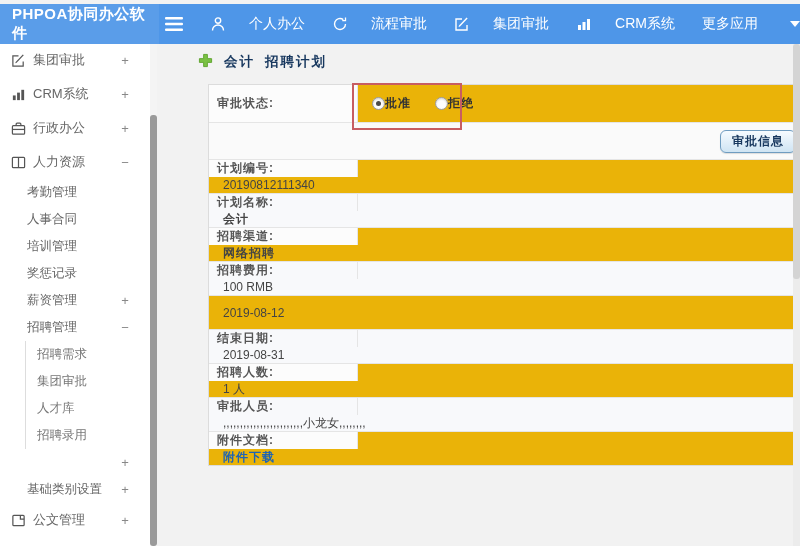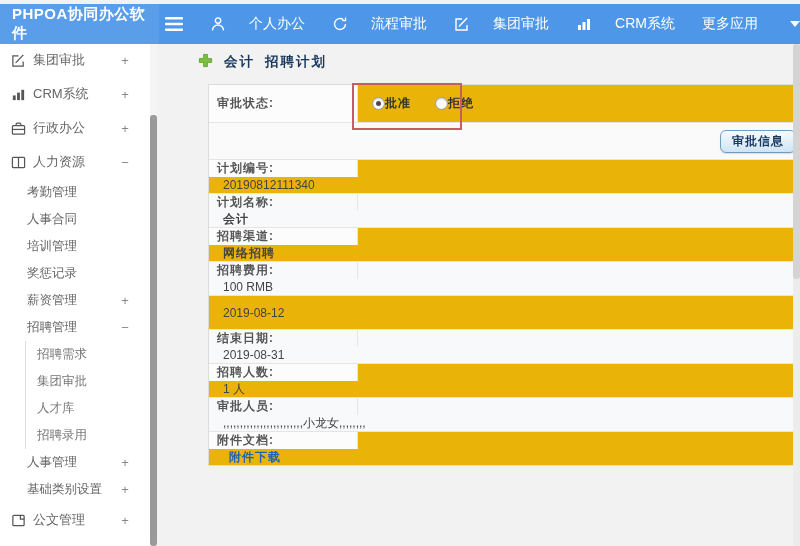--- a/index.html
+++ b/index.html
@@ -49,21 +49,21 @@
 
   .approve-btn { height:23px; padding:0 11px; font-size:12px; font-weight:bold; color:#17375e; letter-spacing:1px; border:1px solid #6f9cc0; border-radius:6px; background:linear-gradient(#f6fbff,#cfe4f3); box-shadow:0 1px 1px rgba(0,0,0,.12); cursor:pointer; font-family:inherit; }
   .red-box { position:absolute; left:143px; top:-2px; width:110px; height:47px; border:2px solid #c75d62; z-index:5; pointer-events:none; }
 
   .radio-group { display:flex; align-items:center; gap:24px; }
   .radio-opt { display:flex; align-items:center; gap:0; cursor:pointer; }
   .radio { width:13px; height:13px; border:1px solid #9a9a9a; border-radius:50%; background:#fdfdfd; box-shadow:inset 0 1px 2px rgba(0,0,0,.18); position:relative; flex:none; }
   .radio.checked::after { content:''; position:absolute; left:3px; top:3px; width:5px; height:5px; border-radius:50%; background:#4a4a4a; }
   .radio-label { font-size:12px; font-weight:600; color:#333; letter-spacing:1px; }
 
-  .att-link { color:#1e64b4; font-weight:600; letter-spacing:1px; cursor:pointer; text-decoration:none;margin-left:6px; }
+  .att-link { color:#1e64b4; font-weight:600; letter-spacing:1px; cursor:pointer; text-decoration:none; }
 </style>
 </head>
 <body>
 
 <div class="topbar">
   <div class="logo">PHPOA协同办公软件</div>
   <div class="hamburger">
     <svg width="18" height="14" viewBox="0 0 18 14">
         <g fill="#fff">
           <rect x="0" y="0" width="18" height="2.6" rx="1"></rect>
@@ -184,21 +184,20 @@
   <div class="s-item lv3">
     <span class="s-label">集团审批</span>
   </div>
   <div class="s-item lv3">
     <span class="s-label">人才库</span>
   </div>
   <div class="s-item lv3">
     <span class="s-label">招聘录用</span>
   </div>
   <div class="s-item lv2">
-    <span class="s-label">人事管理</span>
     <span class="s-toggle">+</span>
   </div>
   <div class="s-item lv2">
     <span class="s-label">基础类别设置</span>
     <span class="s-toggle">+</span>
   </div>
   <div class="s-item lv1">
     <span class="s-icon">
       <svg width="15" height="15" viewBox="0 0 16 16" fill="none" stroke="currentColor" stroke-width="1.3">
           <rect x="2" y="2.5" width="12" height="11" rx="1"></rect>

